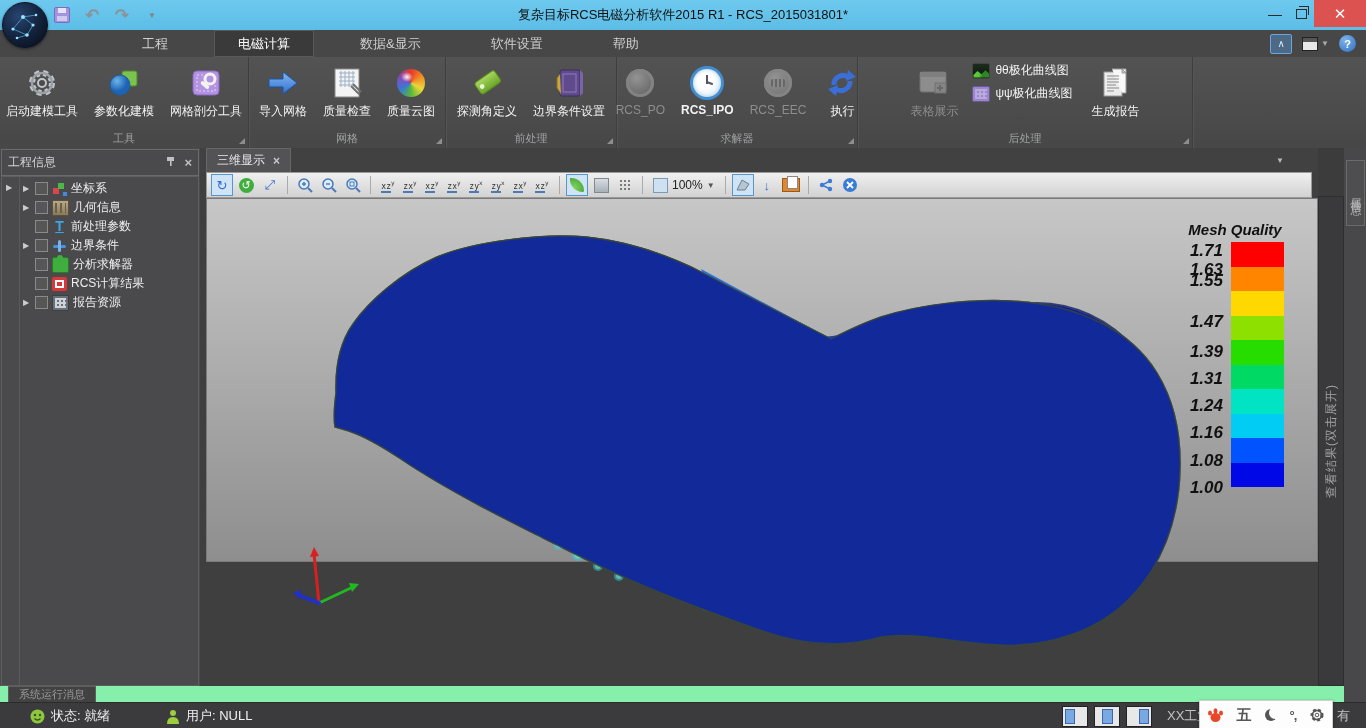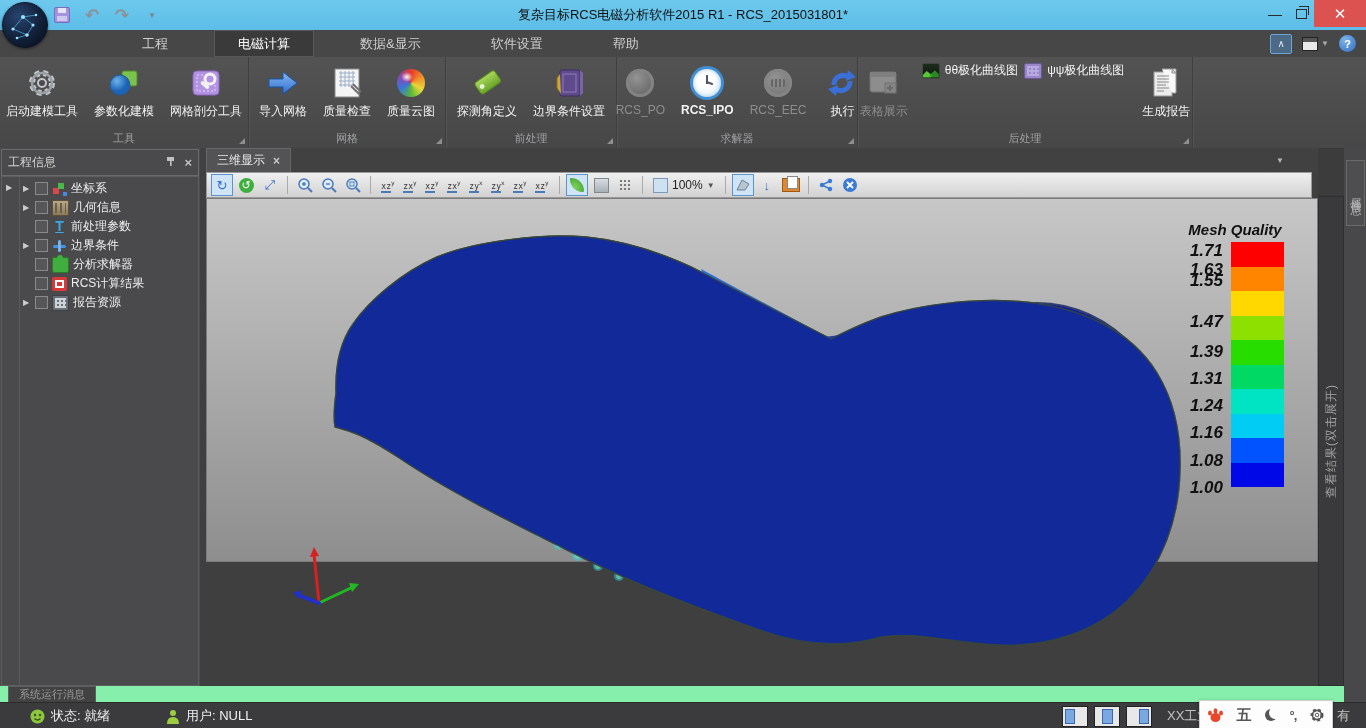--- a/index.html
+++ b/index.html
@@ -44,21 +44,21 @@
   .rgroup{position:relative;display:flex;flex-direction:column;border-right:1px solid #3e3e3e;box-shadow:1px 0 0 #555;}
   .rgroup-buttons{flex:1;display:flex;align-items:flex-start;justify-content:center;padding-top:5px;}
   .rgroup-label{height:17px;text-align:center;font-size:11px;color:#9fa0a2;position:relative;}
   .launcher{position:absolute;right:3px;bottom:4px;width:0;height:0;border-left:6px solid transparent;border-bottom:6px solid #8e8e8e;}
   .rbtn{display:flex;flex-direction:column;align-items:center;padding:2px 8px 0 8px;}
   .rbtn .ric{height:38px;display:flex;align-items:center;justify-content:center;}
   .rbtn .rlabel{font-size:12px;color:#f2f2f2;white-space:nowrap;margin-top:1px;}
   .rbtn.disabled .rlabel{color:#8d8d8d;}
   .rbtn.disabled .ric{opacity:.45;filter:grayscale(1);}
   .vsep{width:1px;background:#3e3e3e;box-shadow:1px 0 0 #565656;margin:6px 2px;}
-  .small-col{display:flex;flex-direction:row;justify-content:center;gap:6px;padding:0 6px;}
+  .small-col{display:flex;flex-direction:column;justify-content:center;gap:6px;padding:0 6px;}
   .sbtn{display:flex;align-items:center;gap:5px;}
   .sbtn .slabel{font-size:12px;color:#f2f2f2;white-space:nowrap;}
   .mini-ico{width:16px;height:14px;border-radius:2px;}
   .ico-theta{background:linear-gradient(#1c2c1c,#0e180e);position:relative;overflow:hidden;border:1px solid #444;}
   .ico-theta:before{content:"";position:absolute;left:0;bottom:0;width:100%;height:8px;
                     background:linear-gradient(100deg,#58c838 40%,#2c8820 60%);clip-path:polygon(0 70%,25% 20%,50% 60%,75% 10%,100% 55%,100% 100%,0 100%);}
   .ico-psi{background:#9a86c8;border:1px solid #6a5a98;position:relative;}
   .ico-psi:before{content:"";position:absolute;inset:2px;background:
      repeating-linear-gradient(0deg,#b8aade 0 2px,transparent 2px 4px),repeating-linear-gradient(90deg,#b8aade 0 2px,transparent 2px 4px);}
   

